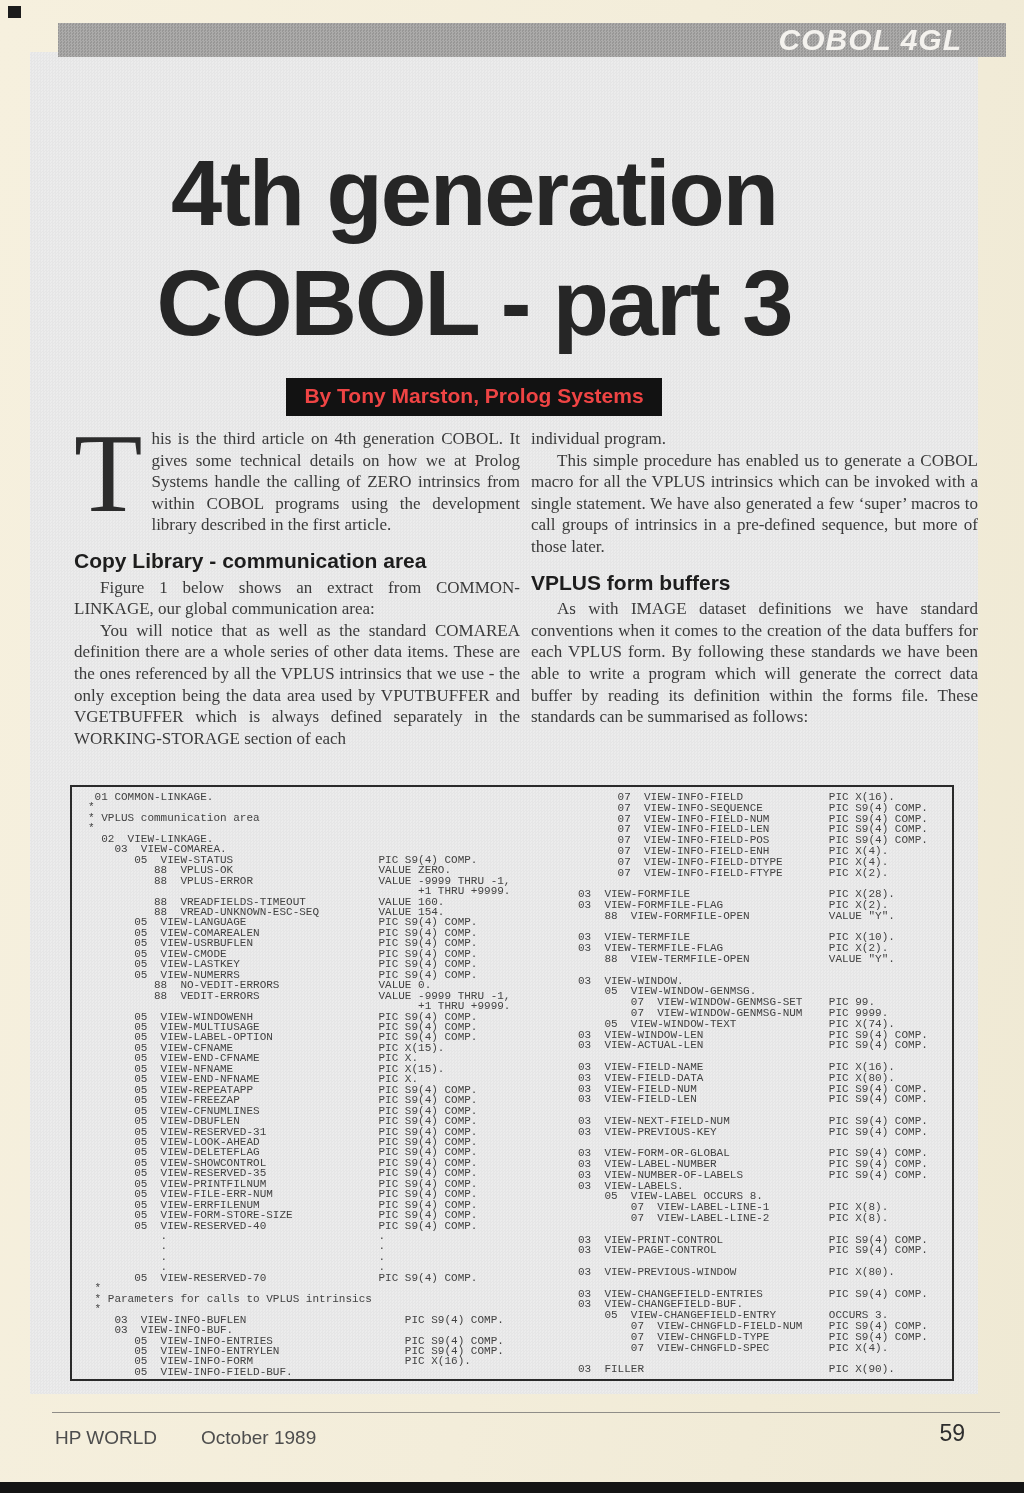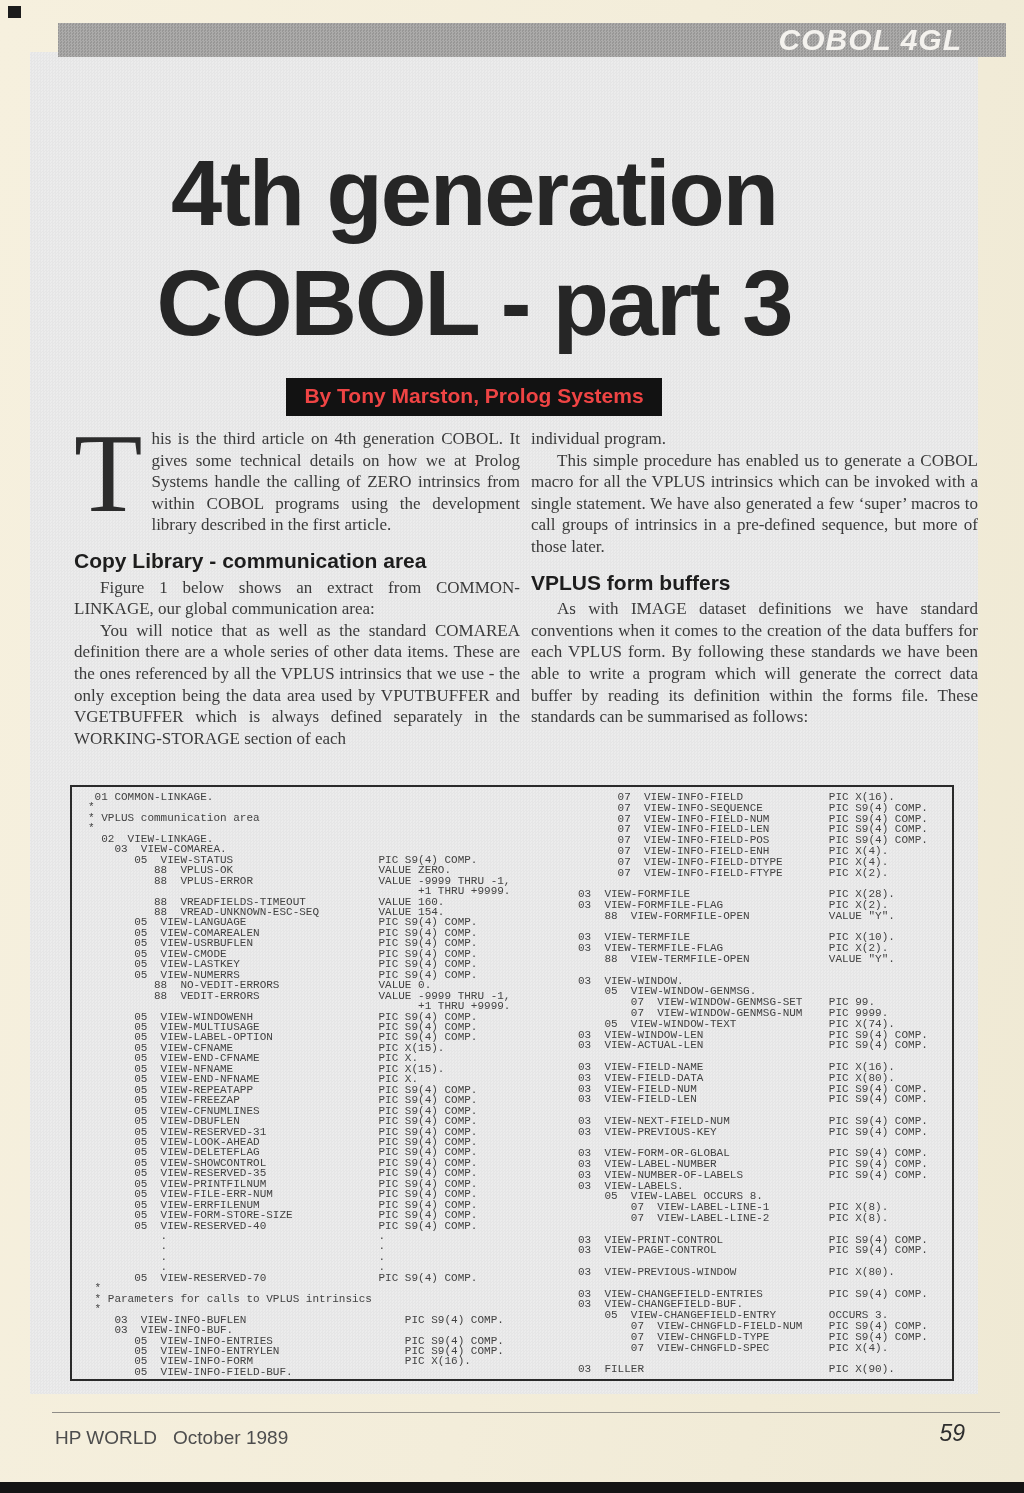--- a/index.html
+++ b/index.html
@@ -61,24 +61,24 @@
     font-family:"Liberation Mono",monospace;font-size:11px;color:#424242;
     white-space:pre;
   }
   .code-left{left:16px;line-height:10.45px;}
   .code-right{left:506px;line-height:10.8px;}
   .footer-rule{position:absolute;left:52px;top:1412px;width:948px;height:1px;background:#8f8d88;}
   .footer{
     position:absolute;left:55px;top:1427px;
     font-family:"Liberation Sans",sans-serif;font-size:19px;color:#4d4d4d;
   }
-  .footer .issue{margin-left:16px;}
+  .footer .issue{margin-left:44px;}
   .page-number{
     position:absolute;right:59px;top:1420px;
-    font-family:"Liberation Sans",sans-serif;font-size:23px;color:#2e2e2e;font-style:italic;
+    font-family:"Liberation Sans",sans-serif;font-size:23px;color:#2e2e2e;
   }
   .bottom-bar{position:absolute;left:0;bottom:0;width:1024px;height:11px;background:#141414;}
 </style>
 </head>
 <body>
 
 <div class="page">
 
   <div class="corner-mark"></div>
 

